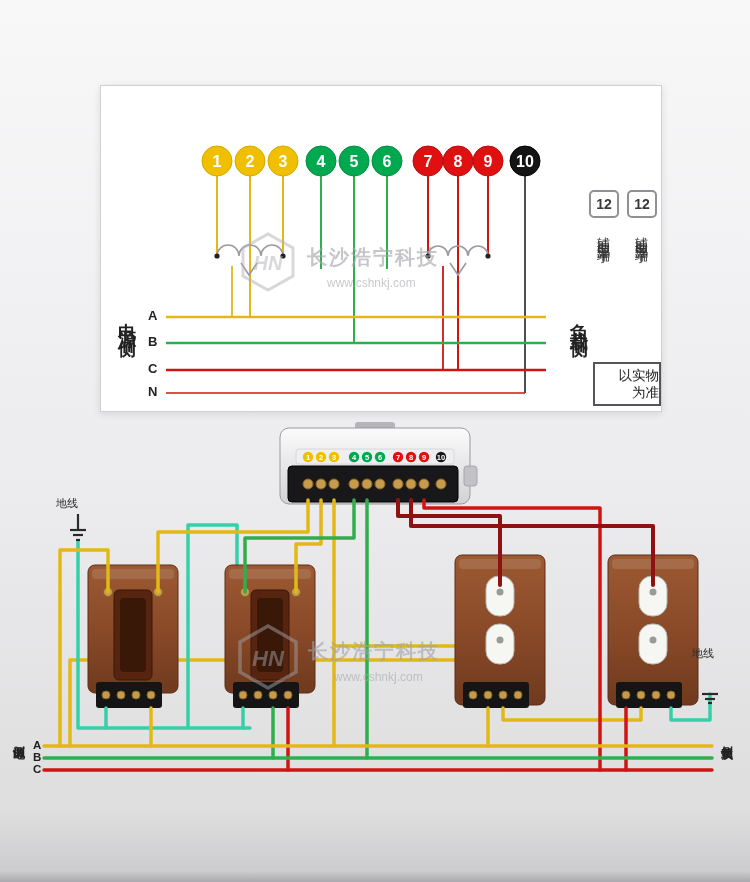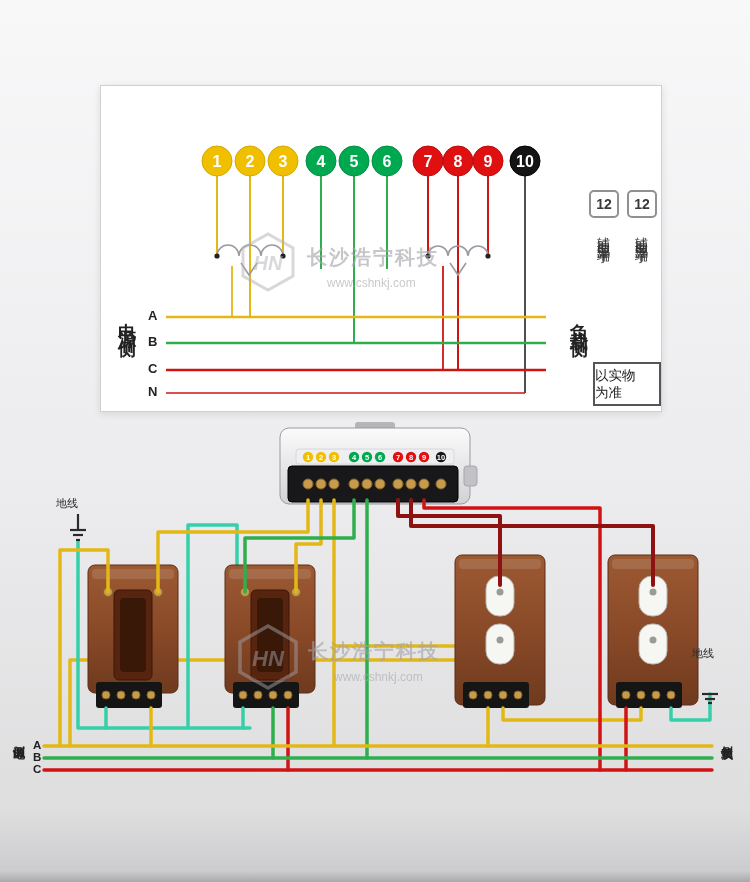--- a/index.html
+++ b/index.html
@@ -11,21 +11,21 @@
          border:1px solid #d0d0d2;box-shadow:0 2px 8px rgba(0,0,0,.10);}
   .panel-title{position:absolute;left:20px;top:13px;font-size:15.5px;font-weight:bold;color:#1a1a1a;}
   .v-text{writing-mode:vertical-rl;text-orientation:upright;}
   .side-label{font-size:18px;font-weight:bold;color:#222;letter-spacing:9px;}
   .phase-letter{font-size:13px;font-weight:bold;color:#222;}
   .aux-box{position:absolute;width:26px;height:24px;border:2px solid #8f8f94;border-radius:5px;
            background:#fff;display:flex;align-items:center;justify-content:center;
            font-size:14px;font-weight:bold;color:#3a3a3e;}
   .aux-label{position:absolute;font-size:13px;color:#333;letter-spacing:3px;}
   .note-box{position:absolute;left:492px;top:276px;width:64px;height:40px;border:2px solid #555;
-            display:flex;flex-direction:column;align-items:flex-start;justify-content:center;
+            display:flex;flex-direction:column;align-items:flex-end;justify-content:center;
             font-size:13.5px;color:#222;line-height:17px;}
   .wm-name{font-size:20px;font-weight:bold;color:#a4a4aa;opacity:.62;letter-spacing:2px;}
   .wm-url{font-size:12px;color:#a8a8ae;opacity:.62;}
   .gnd-label{font-size:11px;color:#2a2a2a;}
   .bottom-side{font-size:12px;font-weight:bold;color:#222;line-height:12px;}
   .bottom-phase{font-size:11.5px;font-weight:bold;color:#222;}
   .footer-bar{position:absolute;left:0;bottom:0;width:750px;height:12px;
               background:linear-gradient(#cfcfd1,#a9a9ad);}
   svg text{font-family:"Liberation Sans","DejaVu Sans",sans-serif;}
 </style>

